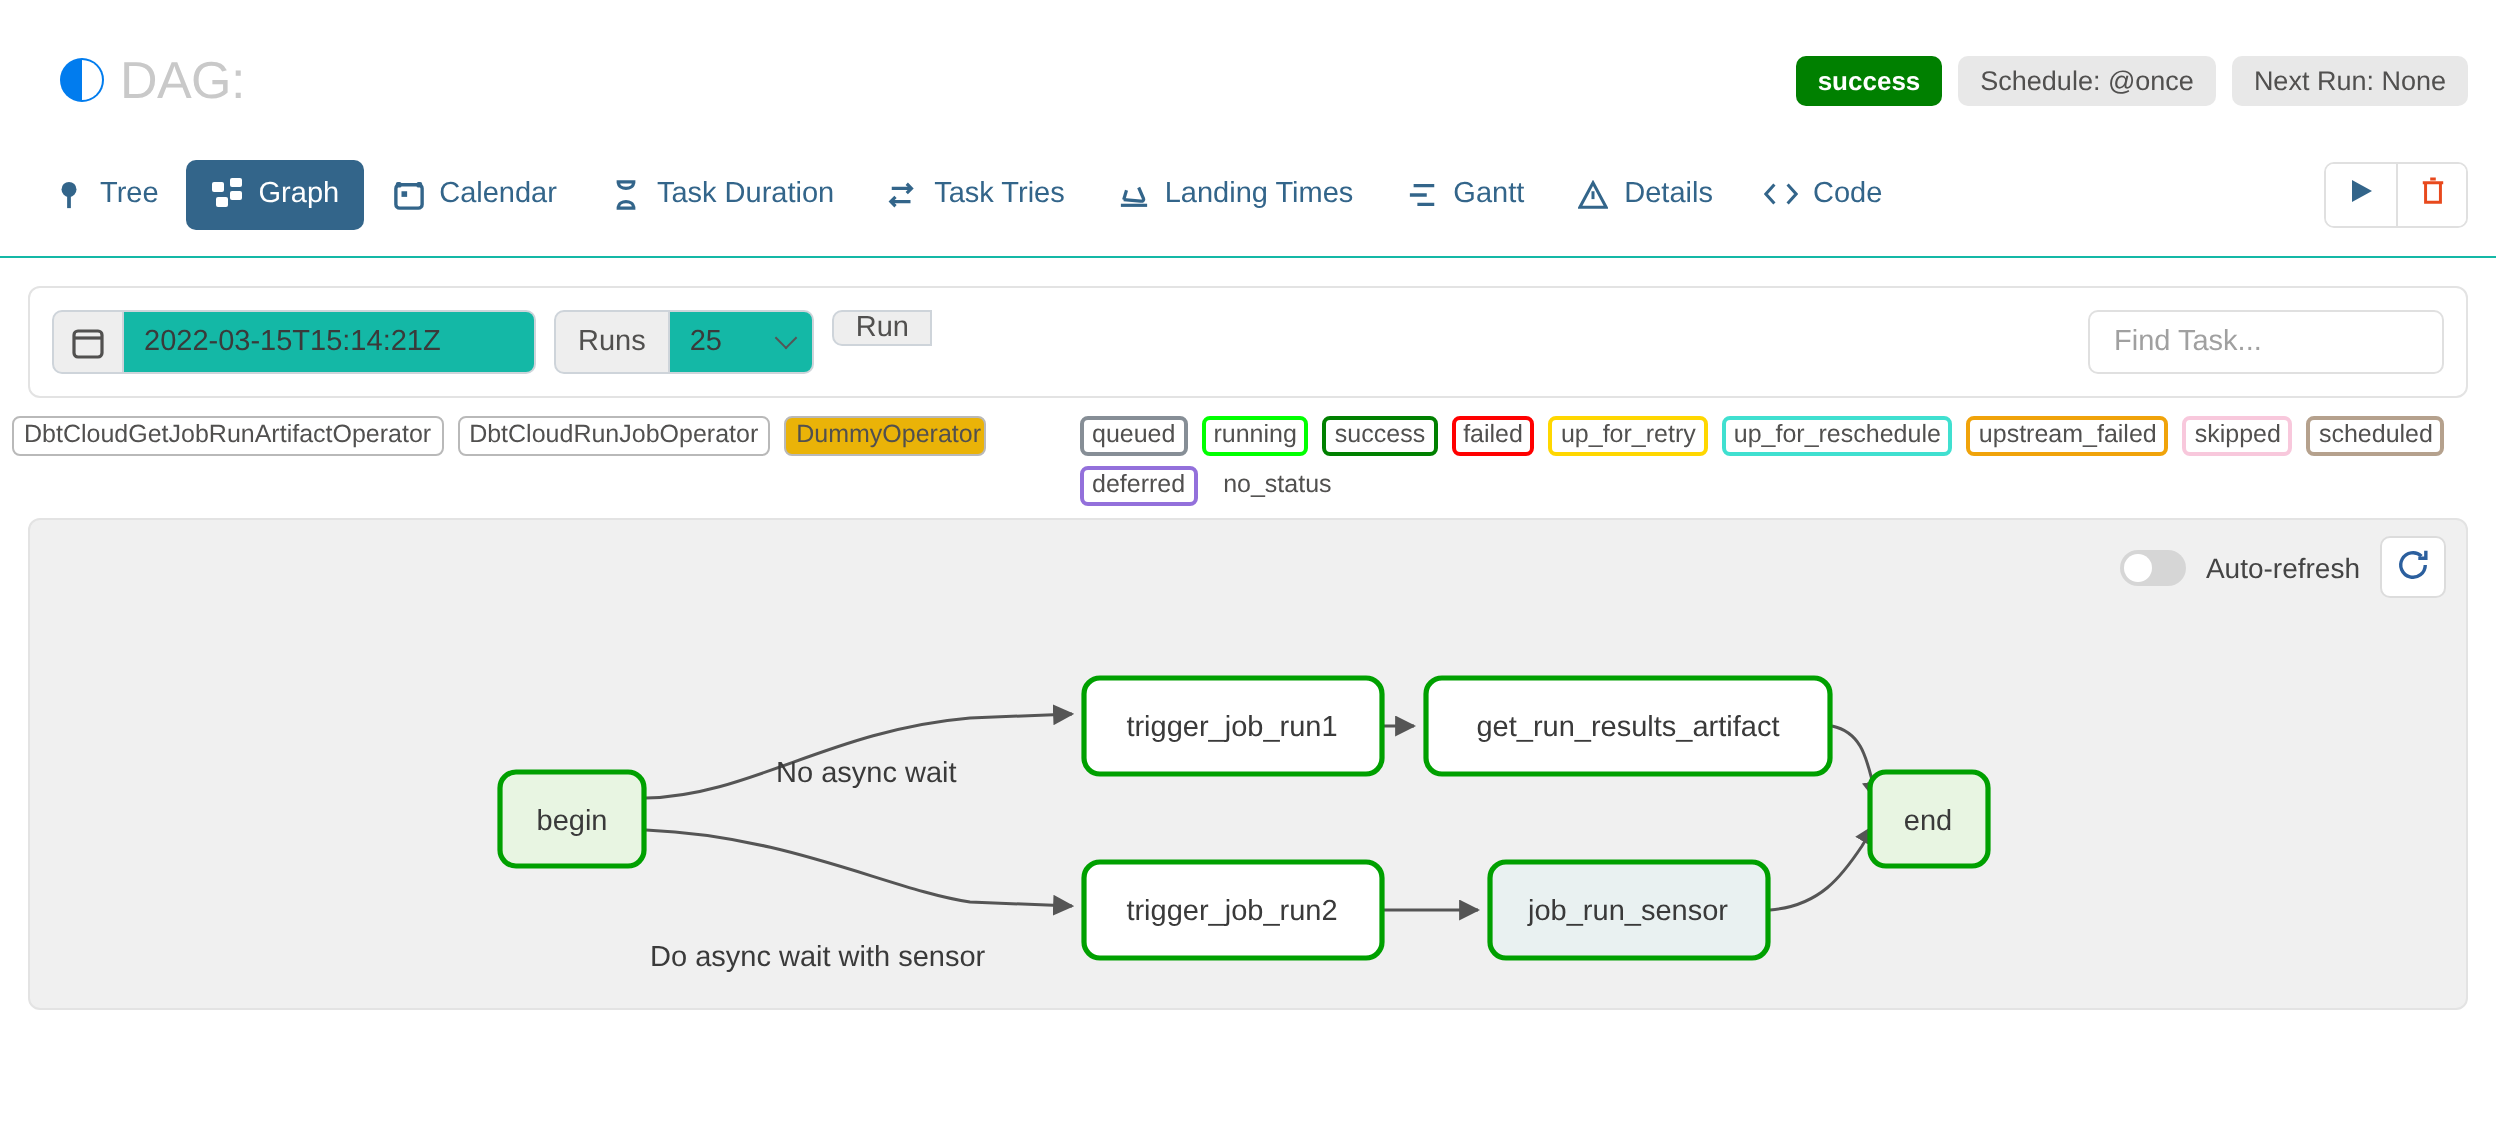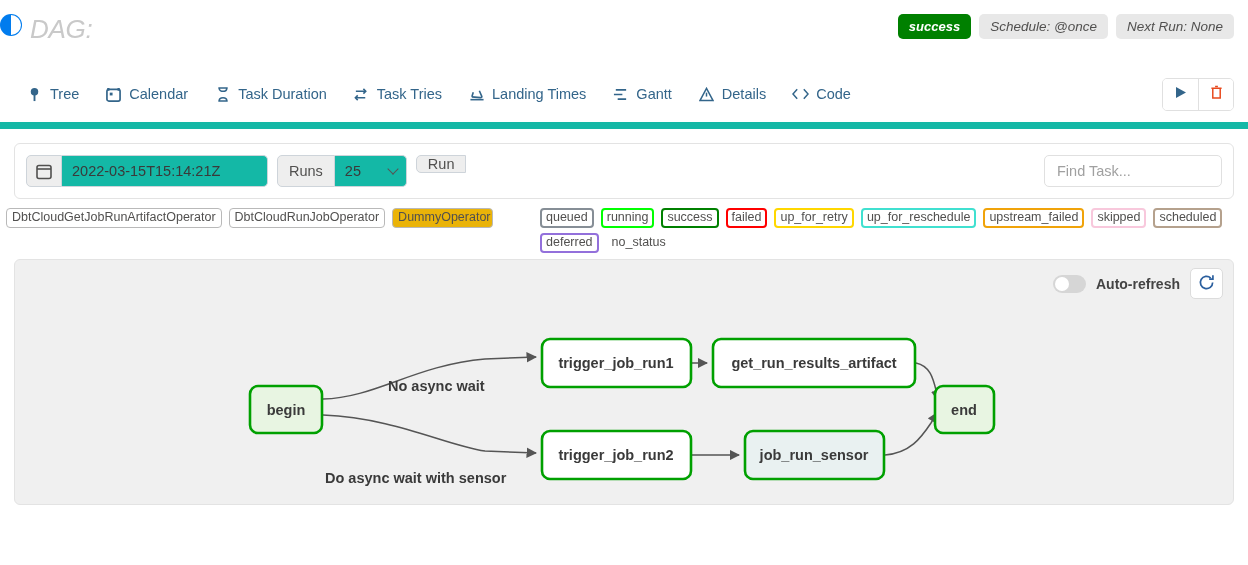--- a/index.html
+++ b/index.html
@@ -9,24 +9,23 @@
     background:#fff;
     font-family:"Liberation Sans", sans-serif;
     font-size:14px;
     color:#51504f;
     overflow:hidden;
     position:relative;
   }
 
   
   .header {
-    display:flex; align-items:flex-start;
-    padding:14px 14px 0 0;
+    display:flex; align-items:center;
+    padding:14px 14px 0 30px;
     height:66px;
-    font-style:italic;
   }
   .dag-toggle {
     width:22px; height:22px; border-radius:50%;
     background:#017cee; position:relative; flex:0 0 auto;
     margin-right:8px;
   }
   .dag-toggle::after{
     content:""; position:absolute; right:1px; top:1px;
     width:20px; height:20px; border-radius:50%;
     background:#fff;
@@ -43,21 +42,21 @@
   .badge {
     border-radius:5px; padding:5px 11px; font-size:13.5px;
     font-weight:400; white-space:nowrap;
   }
   .badge-success { background:#008000; color:#fff; font-weight:700; font-size:13px; }
   .badge-grey { background:#e8e8e8; color:#51504f; }
 
   
   .tabbar {
     display:flex; align-items:center;
-    border-bottom:7px solid #14b8a6;
+    border-bottom:1px solid #14b8a6;
     padding:0 14px; height:63px;
     gap:2px;
   }
   .tab {
     display:flex; align-items:center; gap:7px;
     padding:9px 12px; border-radius:5px;
     color:#33658a; font-size:14.5px; white-space:nowrap;
     cursor:pointer;
   }
   .tab.active { background:#33658a; color:#fff; }
@@ -122,21 +121,21 @@
     color:#51504f; white-space:nowrap; background:#fff;
     font-family:"Liberation Sans", sans-serif;
   }
   .tag.state { border-width:2px; padding:0px 4px 1px 4px; font-weight:400; }
   .tag.plain { border-color:transparent; }
 
   
   .graph-panel {
     margin:0 14px; border:1px solid #e3e3e3; border-radius:6px;
     background:#f0f0f0; position:relative;
-    height:246px; overflow:hidden;font-weight:bold;
+    height:246px; overflow:hidden;
   }
   .graph-toolbar {
     position:absolute; right:10px; top:8px; display:flex; align-items:center; gap:10px; z-index:3;
   }
   .switch {
     width:33px; height:18px; border-radius:9px; background:#d6d6d6; position:relative; cursor:pointer;
   }
   .switch::after{
     content:""; position:absolute; left:2px; top:2px; width:14px; height:14px;
     border-radius:50%; background:#fff;
@@ -172,20 +171,31 @@
   <div class="tab">
     <span class="ico">
       <svg width="15" height="15" viewBox="0 0 16 16">
           <circle cx="8" cy="5" r="4" fill="currentColor"></circle>
           <rect x="7" y="8" width="2" height="7" fill="currentColor"></rect>
         </svg>
     </span>
     <span>Tree</span>
   </div>
 
+  <div class="tab active">
+    <span class="ico">
+      <svg width="16" height="16" viewBox="0 0 16 16" fill="currentColor">
+          <rect x="0" y="2" width="6" height="5" rx="1"></rect>
+          <rect x="9" y="0" width="6" height="4.5" rx="1"></rect>
+          <rect x="9" y="6.5" width="6" height="4.5" rx="1"></rect>
+          <rect x="2" y="9.5" width="6" height="5" rx="1"></rect>
+        </svg>
+    </span>
+    <span>Graph</span>
+  </div>
 
   <div class="tab">
     <span class="ico">
       <svg width="15" height="15" viewBox="0 0 16 16">
           <rect x="1" y="2.5" width="14" height="12.5" rx="2" fill="none" stroke="currentColor" stroke-width="1.8"></rect>
           <rect x="4" y="6" width="3" height="3" fill="currentColor"></rect>
           <rect x="1" y="1" width="3" height="3" rx="1" fill="currentColor"></rect>
           <rect x="12" y="1" width="3" height="3" rx="1" fill="currentColor"></rect>
         </svg>
     </span>

